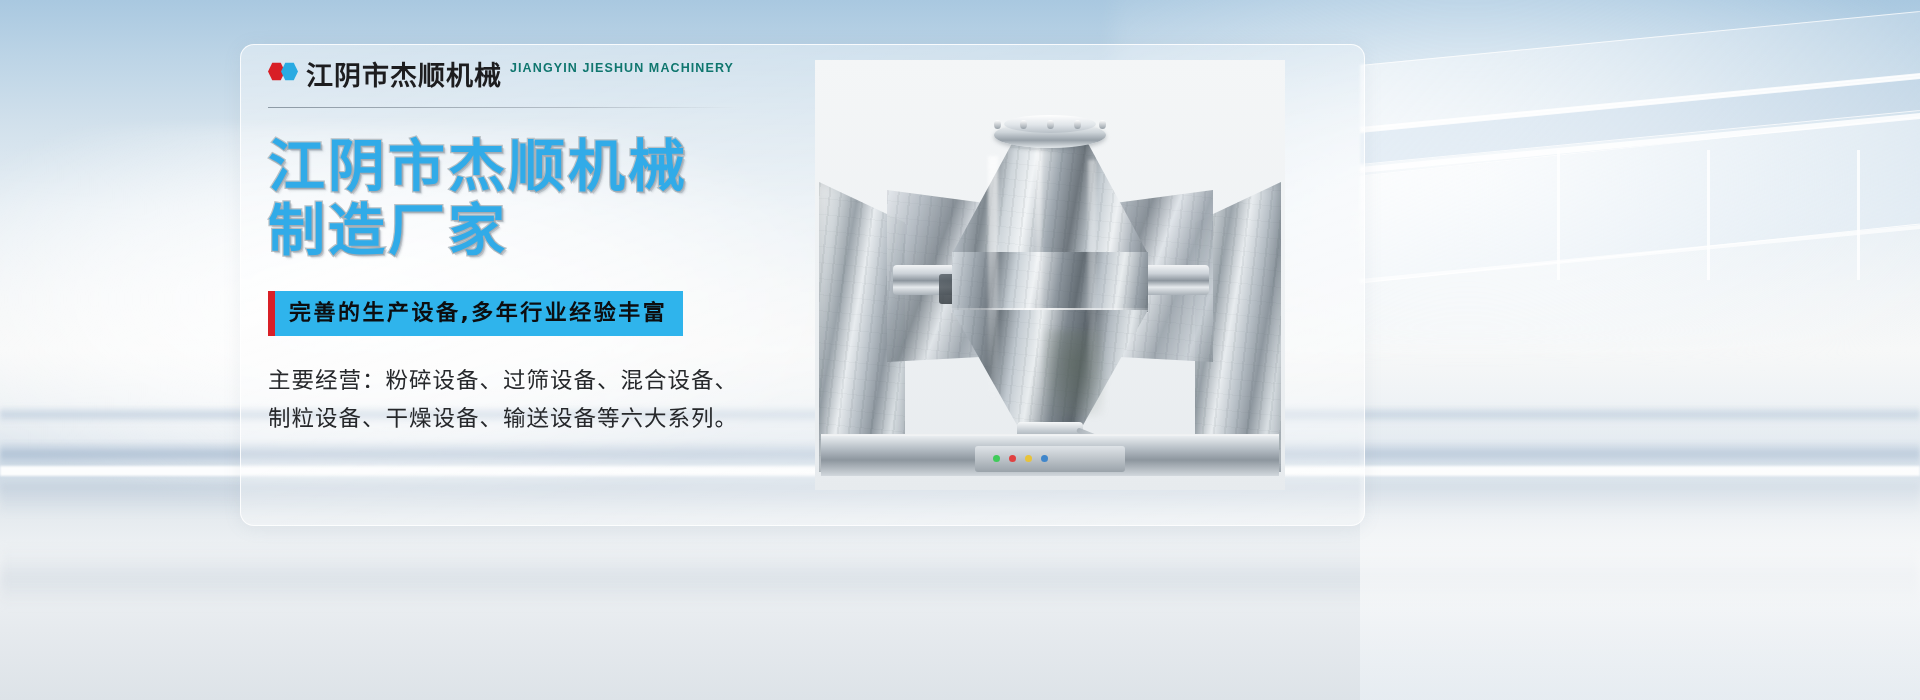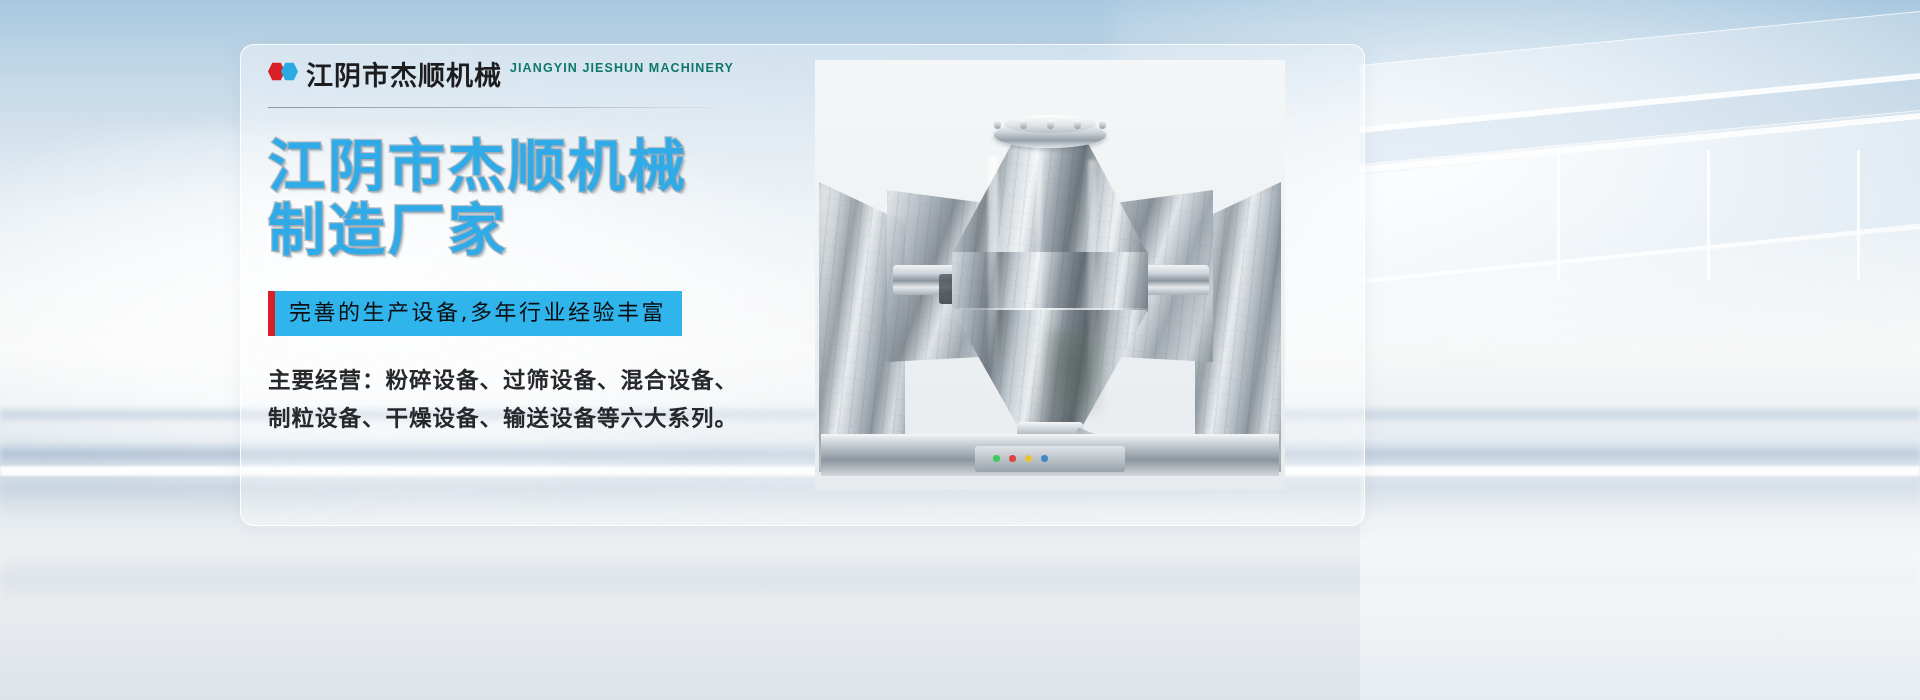--- a/index.html
+++ b/index.html
@@ -189,33 +189,33 @@
     display:inline-flex;
     align-items:center;
     height:45px;
     background:#2fb4ec;
     border-left:7px solid #d92027;
     padding:0 16px 0 14px;
   }
   .strip-text {
     font-family:"DejaVu Sans", "Liberation Sans", sans-serif;
     font-size:22px;
-    font-weight:400;
+    font-weight:700;
     letter-spacing:2.5px;
     color:#0d0d0f;
     line-height:1;
     white-space:nowrap;
   }
 
   
   .desc {
     margin-top:26px;
     font-family:"DejaVu Sans", "Liberation Sans", sans-serif;
     font-size:22.5px;
-    font-weight:700;
+    font-weight:400;
     line-height:1.68;
     letter-spacing:1px;
     color:#26282b;
     white-space:pre-line;
   }
 
   
   .photo {
     position:absolute;
     left:815px; top:60px;

